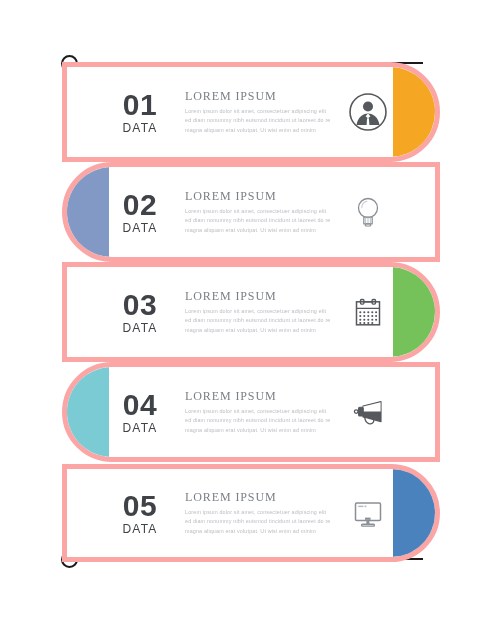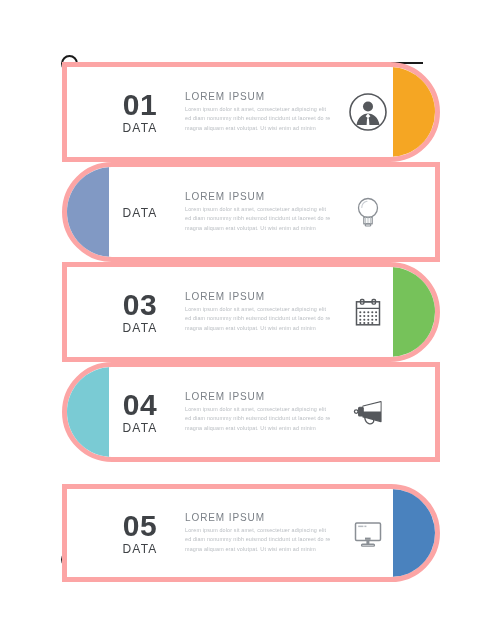--- a/index.html
+++ b/index.html
@@ -80,24 +80,25 @@
     display: block;
     margin-top: 2px;
   }
   .textblock {
     flex: 1 1 auto;
     padding-left: 14px;
     padding-right: 8px;
     max-width: 168px;
   }
   .heading {
-    font-size: 10px;
+    font-size: 12px;
     letter-spacing: 0.9px;
     color: #7b8087;
     margin-bottom: 3px;
+    font-family: Liberation Serif, serif;
   }
   .body {
     font-size: 5.4px;
     line-height: 1.75;
     color: #b9bdc2;
     letter-spacing: 0.15px;
   }
   .iconbox {
     flex: 0 0 46px;
     width: 46px;
@@ -144,20 +145,21 @@
           <path d="M19.1 26.2 L20.9 26.2 L21.4 33 L18.6 33 Z" fill="#ffffff"></path>
         </svg>
       </div>
     </div>
   </div>
 
   <div class="row left-round" style="top:162px;">
     <div class="cap on-left" style="background:#8199C4;"></div>
     <div class="content">
       <div class="numblock">
+        <span class="num">02</span>
         <span class="datalabel">DATA</span>
       </div>
       <div class="textblock">
         <div class="heading">LOREM IPSUM</div>
         <div class="body">Lorem ipsum dolor sit amet, consectetuer adipiscing elit ed diam nonummy nibh euismod tincidunt ut laoreet do re magna aliquam erat volutpat. Ut wisi enim ad minim</div>
       </div>
       <div class="iconbox">
         <svg width="40" height="40" viewBox="0 0 40 40">
           <circle cx="20" cy="16" r="9.5" fill="none" stroke="#8a8f95" stroke-width="1.3"></circle>
           <path d="M13.8 15.5 a6.6 6.6 0 0 1 5.2 -6.2" fill="none" stroke="#c9ced3" stroke-width="1.1" stroke-linecap="round"></path>
@@ -231,21 +233,21 @@
           <path d="M15 14.2 L33 9.6 L33 29.6 L15 25 Z" fill="#55585c" stroke="#55585c" stroke-width="1.2" stroke-linejoin="round"></path>
           <path d="M15.2 14.6 L32.6 10.2 L32.6 19.4 L15.2 19.4 Z" fill="#ffffff"></path>
           <rect x="10.6" y="15.2" width="4.6" height="8.8" rx="1" fill="#55585c" stroke="#55585c" stroke-width="1.1"></rect>
           <circle cx="8.2" cy="19.6" r="1.8" fill="none" stroke="#55585c" stroke-width="1.3"></circle>
           <path d="M16.6 25.2 L25.6 27.5 C26.4 30.6 23.6 32.6 20.8 31.6 C18.4 30.8 17 28 16.6 25.2 Z" fill="#ffffff" stroke="#55585c" stroke-width="1.3" stroke-linejoin="round"></path>
         </svg>
       </div>
     </div>
   </div>
 
-  <div class="row right-round" style="top:484px; height:98px;">
+  <div class="row right-round" style="top:464px; height:98px;">
     <div class="cap on-right" style="background:#4A82BE;"></div>
     <div class="content">
       <div class="numblock">
         <span class="num">05</span>
         <span class="datalabel">DATA</span>
       </div>
       <div class="textblock">
         <div class="heading">LOREM IPSUM</div>
         <div class="body">Lorem ipsum dolor sit amet, consectetuer adipiscing elit ed diam nonummy nibh euismod tincidunt ut laoreet do re magna aliquam erat volutpat. Ut wisi enim ad minim</div>
       </div>

